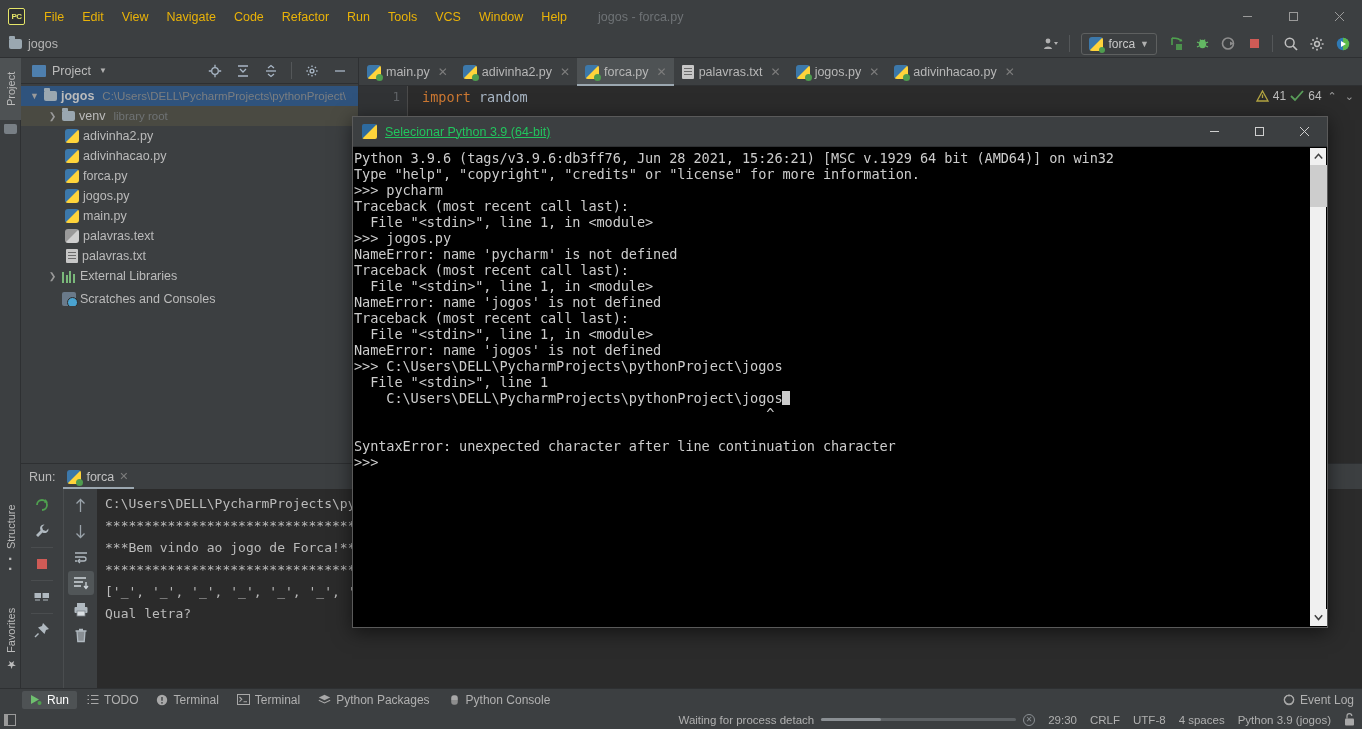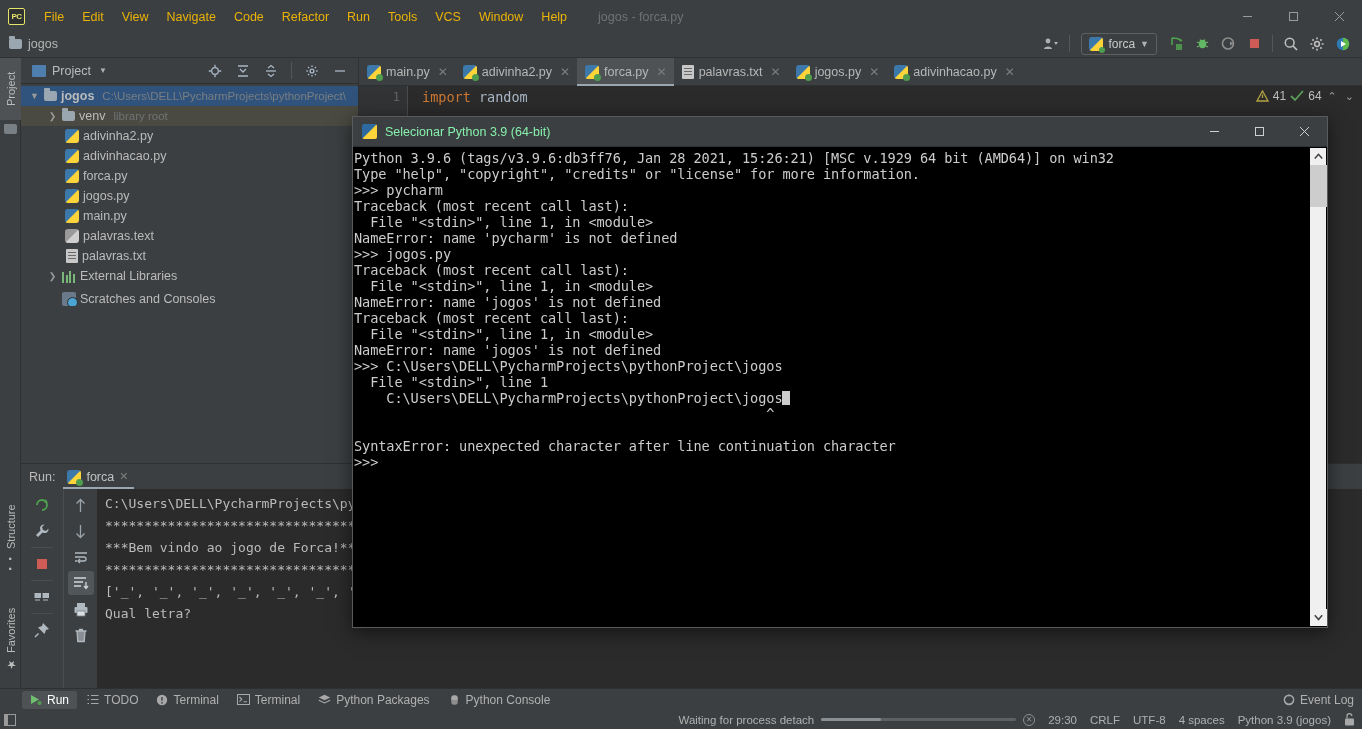--- a/index.html
+++ b/index.html
@@ -258,21 +258,21 @@
     box-shadow: 0 4px 18px rgba(0,0,0,0.55);
   }
   .conwin-title {
     height: 30px; background: #3c3f41; display: flex; align-items: center;
     border-bottom: 1px solid #2e3032;
   }
   .conwin-ico {
     width: 15px; height: 15px; margin-left: 9px; margin-right: 8px; border-radius: 2px;
     background: linear-gradient(135deg,#2d6a9f 0%,#2d6a9f 48%,#ffd43b 52%,#ffd43b 100%);
   }
-  .conwin-label { font-size: 12.5px; color: #86efac; }
+  .conwin-label { font-size: 12.5px; color: #22c55e; text-decoration: underline; }
   .conwin-btns { margin-left: auto; display: flex; }
   .conwin-btn {
     width: 45px; height: 29px; display:flex;align-items:center;justify-content:center;
     color: #cfcfcf; font-size: 12px;
   }
   .conwin-body {
     position: absolute; left: 0; top: 30px; width: 974px; height: 480px;
     background: #000; overflow: hidden;
   }
   .con-text {
@@ -796,27 +796,27 @@
         </span>
         <span class="conwin-btn close">
           <svg width="11" height="11" viewBox="0 0 11 11">
               <path d="M1 1 L10 10 M10 1 L1 10" stroke="#cfcfcf" stroke-width="1"></path>
             </svg>
         </span>
       </span>
     </div>
     <div class="conwin-body">
       <div class="con-text">
-        <div class="cline">Python 3.9.6 (tags/v3.9.6:db3ff76, Jan 28 2021, 15:26:21) [MSC v.1929 64 bit (AMD64)] on win32</div>
+        <div class="cline">Python 3.9.6 (tags/v3.9.6:db3ff76, Jun 28 2021, 15:26:21) [MSC v.1929 64 bit (AMD64)] on win32</div>
         <div class="cline">Type "help", "copyright", "credits" or "license" for more information.</div>
         <div class="cline">&gt;&gt;&gt; pycharm</div>
         <div class="cline">Traceback (most recent call last):</div>
         <div class="cline">  File "&lt;stdin&gt;", line 1, in &lt;module&gt;</div>
+        <div class="cline">&gt;&gt;&gt; jogos.py</div>
         <div class="cline">NameError: name 'pycharm' is not defined</div>
-        <div class="cline">&gt;&gt;&gt; jogos.py</div>
         <div class="cline">Traceback (most recent call last):</div>
         <div class="cline">  File "&lt;stdin&gt;", line 1, in &lt;module&gt;</div>
         <div class="cline">NameError: name 'jogos' is not defined</div>
         <div class="cline">Traceback (most recent call last):</div>
         <div class="cline">  File "&lt;stdin&gt;", line 1, in &lt;module&gt;</div>
         <div class="cline">NameError: name 'jogos' is not defined</div>
         <div class="cline">&gt;&gt;&gt; C:\Users\DELL\PycharmProjects\pythonProject\jogos</div>
         <div class="cline">  File "&lt;stdin&gt;", line 1</div>
         <div class="cline"><span>    C:\Users\DELL\PycharmProjects\pythonProject\jogos</span><span class="cursor-blk"></span></div>
         <div class="cline">                                                   ^</div>

